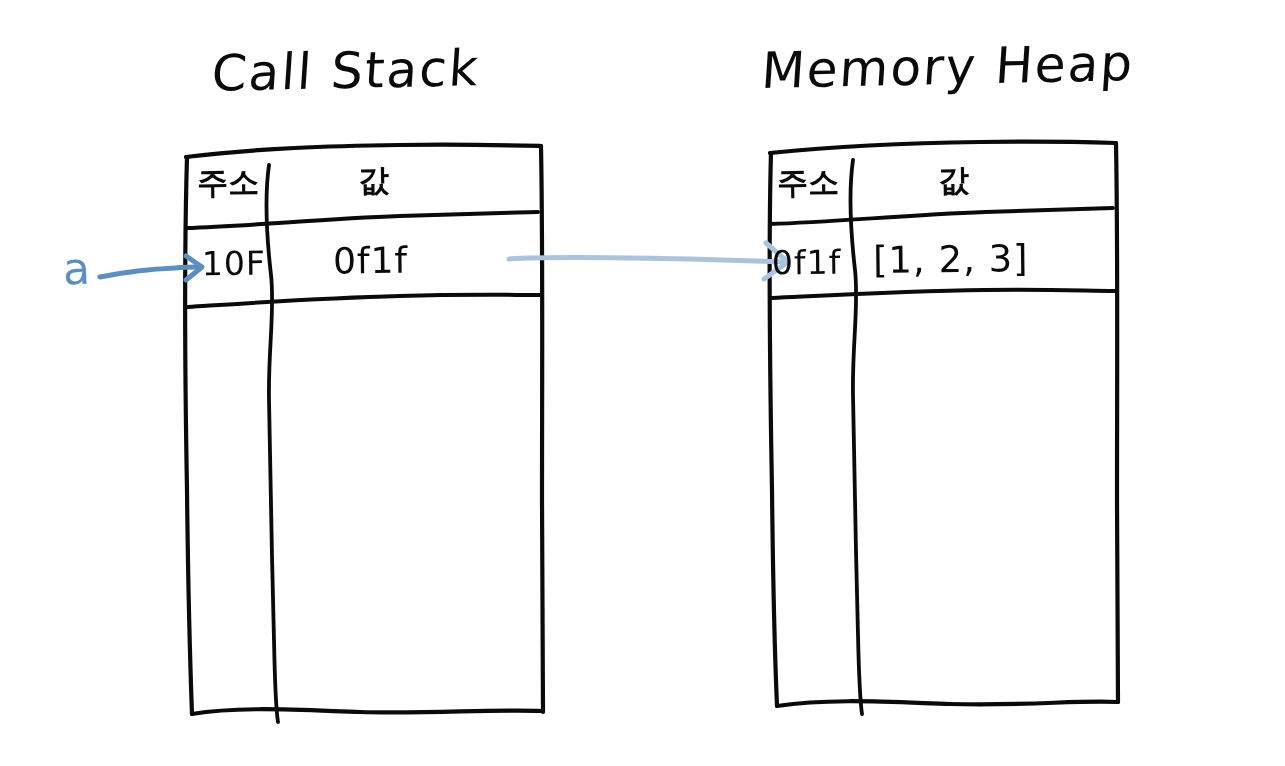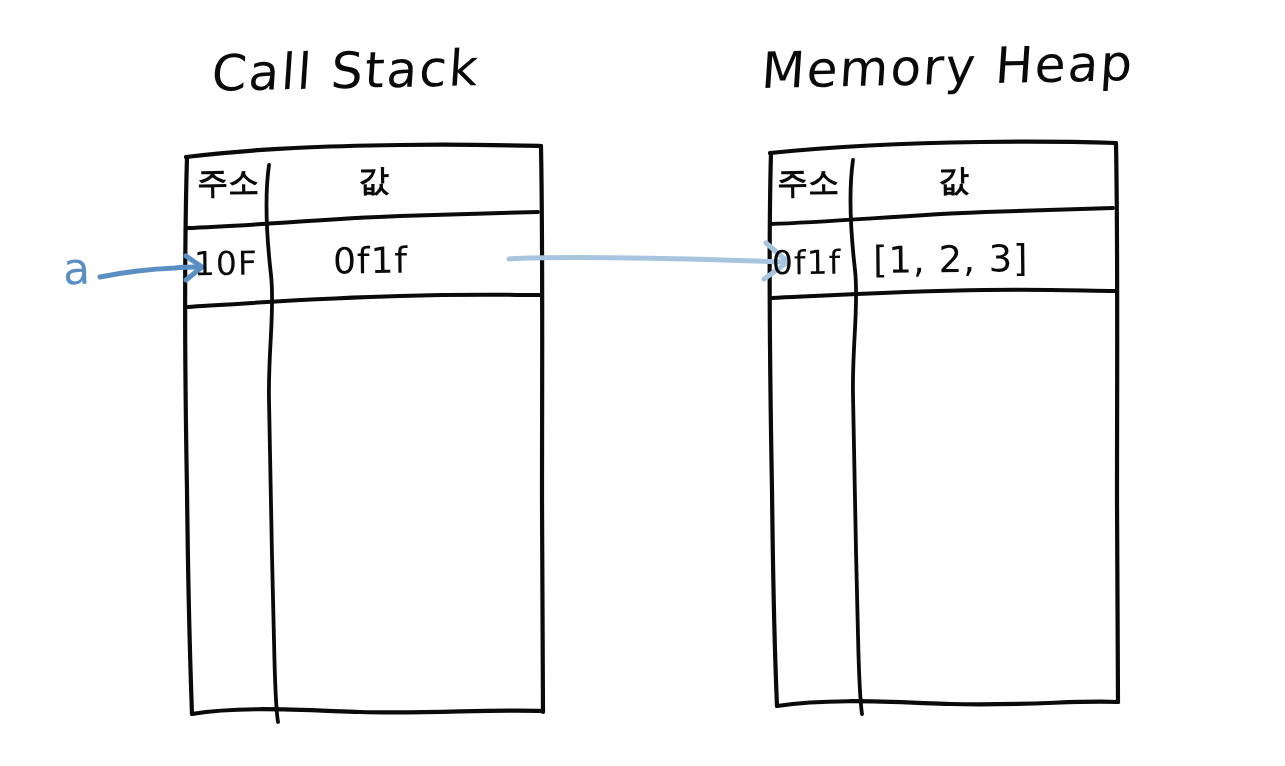--- a/index.html
+++ b/index.html
@@ -42,21 +42,21 @@
     font-weight: 700;
     transform: rotate(-1deg);
   }
   .cell-text {
     font-size: 36px;
     transform: rotate(-0.6deg);
     letter-spacing: 1px;
   }
   #stack-hdr-addr { left: 197px; top: 162px; font-size: 31px; }
   #stack-hdr-val  { left: 358px; top: 160px; font-size: 31px; }
-  #stack-cell-addr{ left: 194px; top: 244px; font-size: 33px; }
+  #stack-cell-addr{ left: 202px; top: 244px; font-size: 33px; }
   #stack-cell-val { left: 333px; top: 240px; font-size: 36px; }
 
   #heap-hdr-addr  { left: 777px; top: 162px; font-size: 31px; }
   #heap-hdr-val   { left: 938px; top: 160px; font-size: 31px; }
   #heap-cell-addr { left: 772px; top: 243px; font-size: 33px; }
   #heap-cell-val  { left: 873px; top: 238px; font-size: 37px; }
 
   .var-label {
     position: absolute;
     font-family: "DejaVu Sans", sans-serif;

